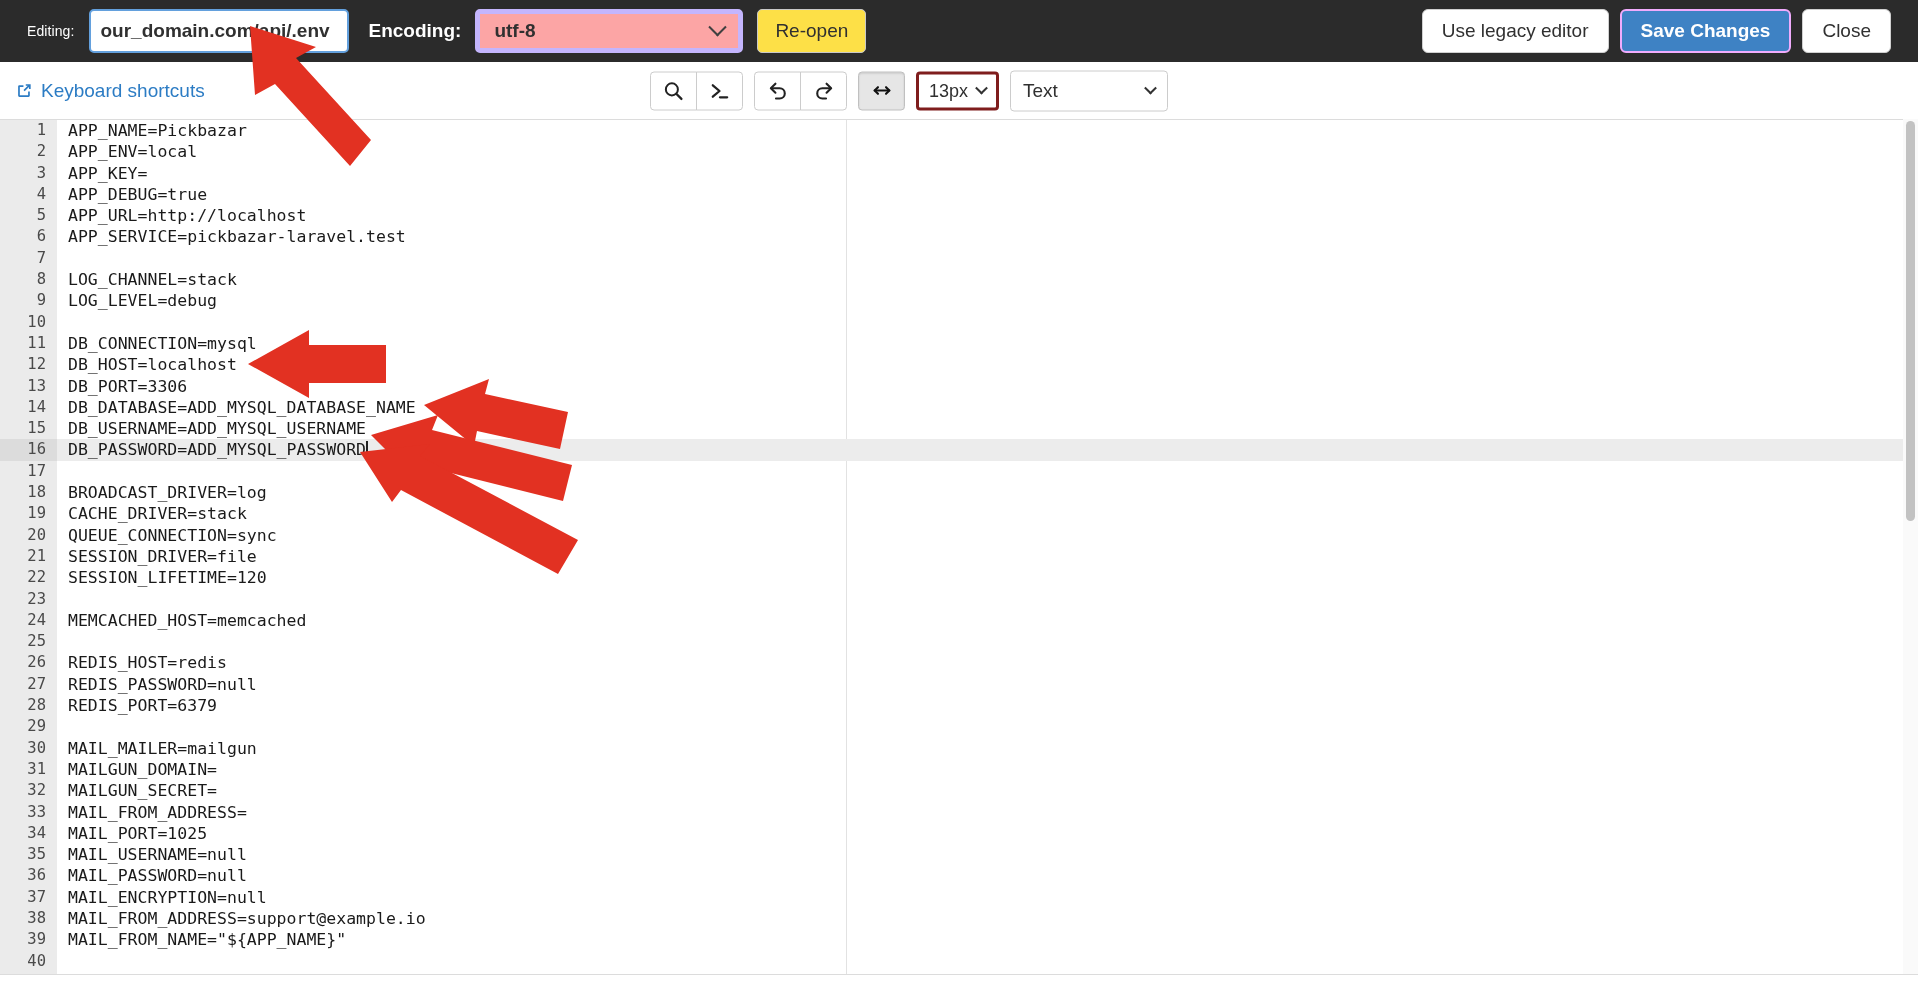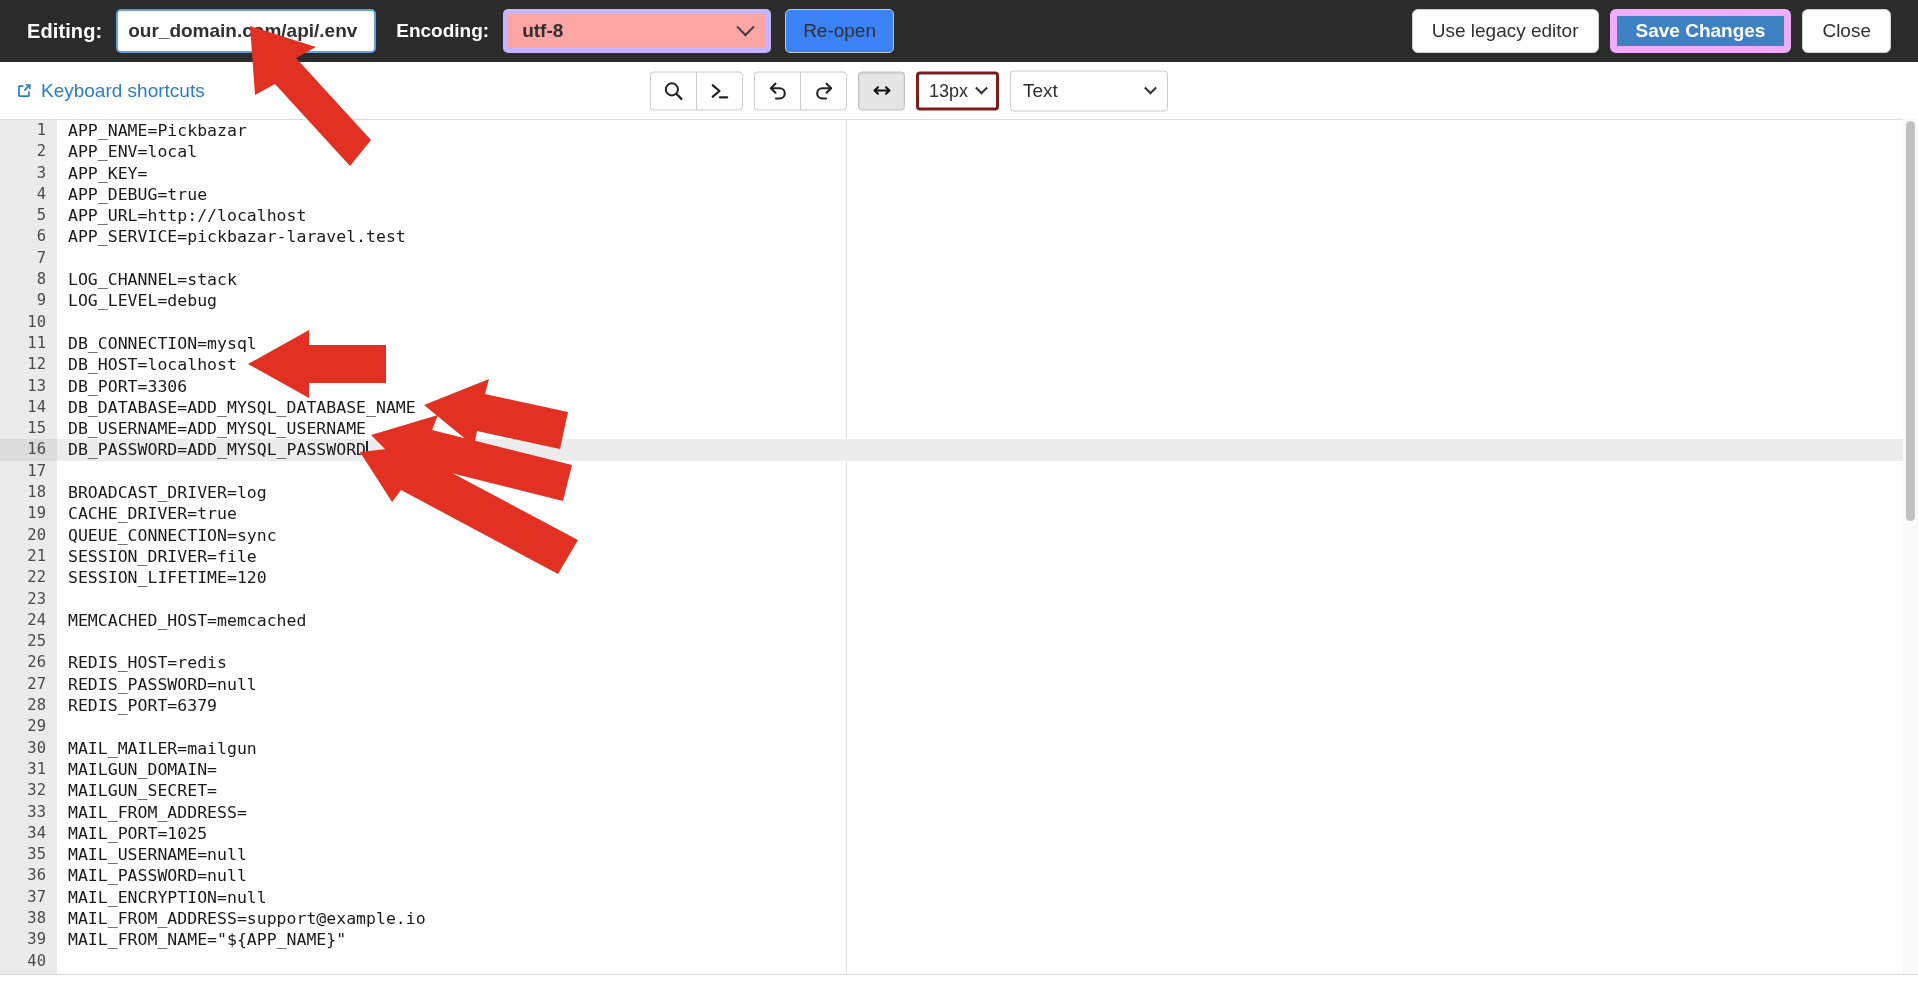--- a/index.html
+++ b/index.html
@@ -13,22 +13,22 @@
   
   .topbar {
     position: absolute; top: 0; left: 0;
     width: 1918px; height: 62px;
     background: #2b2b2b;
     display: flex; align-items: center;
     padding: 0 27px;
   }
   .topbar-label {
     color: #ffffff;
-    font-size: 20px;
-    font-weight: bold;
+    font-size: 14px;
+    font-weight: normal;
     letter-spacing: 0.1px;
     white-space: nowrap;
   }
   .path-field {
     margin-left: 14px;
     width: 260px; height: 44px;
     background: #ffffff;
     border: 2px solid #63a0dd;
     border-radius: 5px;
     display: flex; align-items: center;
@@ -68,21 +68,21 @@
   }
   .chev {
     width: 13px; height: 13px;
     border-right: 2.2px solid #404040;
     border-bottom: 2.2px solid #404040;
     transform: rotate(45deg) translate(-3px,-3px);
   }
   .reopen-btn {
     margin-left: 14px;
     height: 44px;
-    background: #3b82f6;
+    background: #fde047;
     border: 1px solid #c8c8c8;
     border-radius: 5px;
     display: flex; align-items: center;
     padding: 0 17px;
     font-size: 19px; color: #303030;
     cursor: pointer;
   }
   .topbar-right {
     margin-left: auto;
     display: flex; align-items: center; gap: 11px;
@@ -93,21 +93,21 @@
     display: flex; align-items: center;
     padding: 0 19px;
     font-size: 19px;
     cursor: pointer;
     white-space: nowrap;
   }
   .btn-light {
     background: #ffffff; color: #303030; border: 1px solid #d0d0d0;
   }
   .btn-primary {
-    background: #3e82c4; color: #ffffff; border: 7px solid #f0abfc;
+    background: #3e82c4; color: #ffffff; border: 2px solid #f0abfc;
     font-weight: bold;
   }
 
   
   .toolbar {
     position: absolute; top: 62px; left: 0;
     width: 1918px; height: 57px;
     background: #ffffff;
     display: flex; align-items: center;
   }
@@ -418,21 +418,21 @@
       <div class="line">
         <div class="ln">17</div>
         <div class="code"></div>
       </div>
       <div class="line">
         <div class="ln">18</div>
         <div class="code">BROADCAST_DRIVER=log</div>
       </div>
       <div class="line">
         <div class="ln">19</div>
-        <div class="code">CACHE_DRIVER=true</div>
+        <div class="code">CACHE_DRIVER=stack</div>
       </div>
       <div class="line">
         <div class="ln">20</div>
         <div class="code">QUEUE_CONNECTION=sync</div>
       </div>
       <div class="line">
         <div class="ln">21</div>
         <div class="code">SESSION_DRIVER=file</div>
       </div>
       <div class="line">

